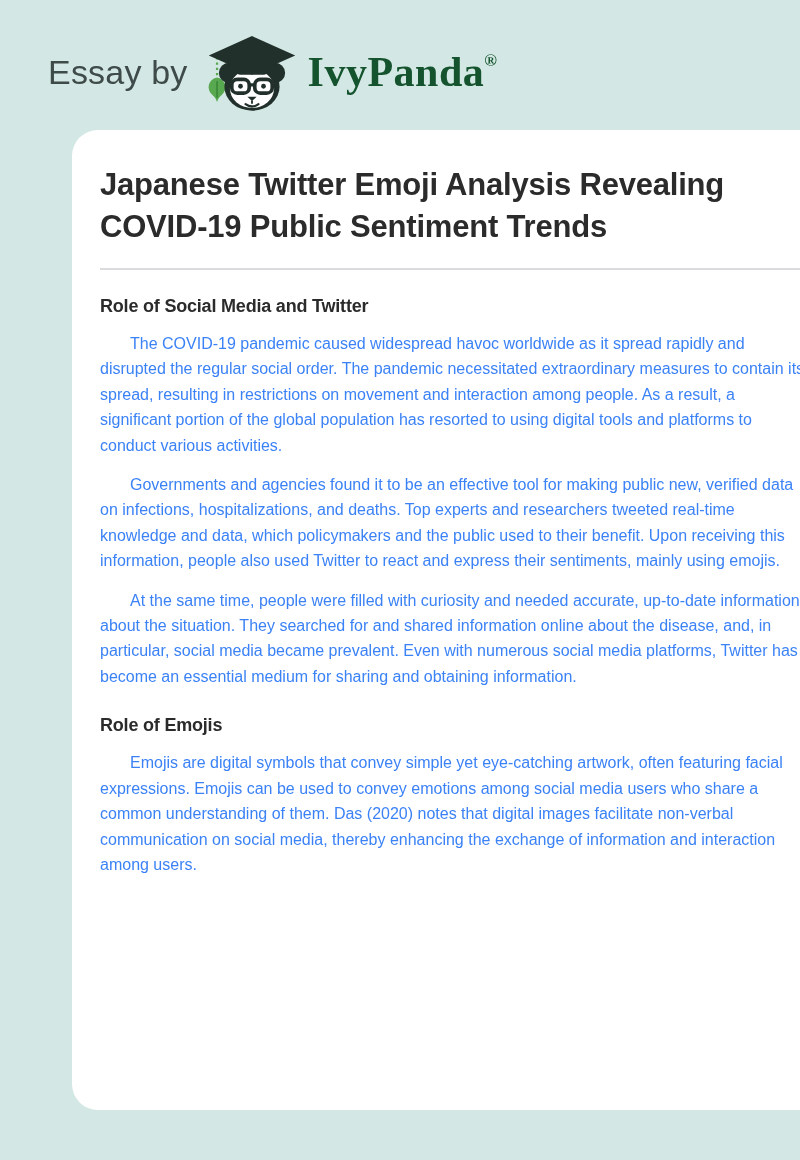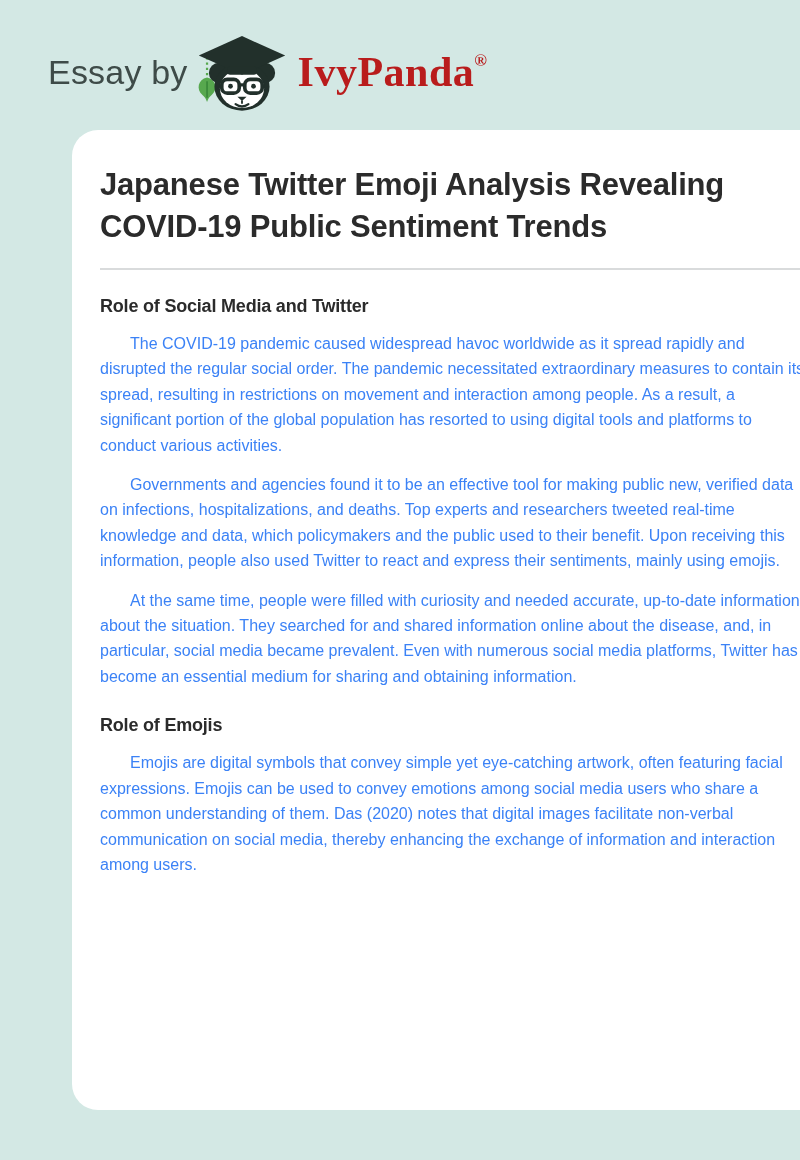--- a/index.html
+++ b/index.html
@@ -16,29 +16,29 @@
   .site-header {
     height: 130px;
     display: flex;
     align-items: center;
     padding: 14px 0 0 48px;
   }
   .essay-by {
     font-size: 34px;
     color: #3e4b48;
     letter-spacing: 0.2px;
-    margin-right: 8px;
+    margin-right: 18px;
   }
   .logo-wrap { width: 92px; height: 80px; margin-right: 10px; }
   .logo-wrap svg { display: block; width: 92px; height: 80px; }
   .brand {
     font-family: "Liberation Serif", serif;
     font-weight: 700;
     font-size: 42px;
-    color: #b91c1c;
+    color: #14532d;
     letter-spacing: 0.5px;
   }
   .brand sup {
     font-size: 17px;
     font-weight: 700;
     vertical-align: 20px;
   }
 
   
   .card {

